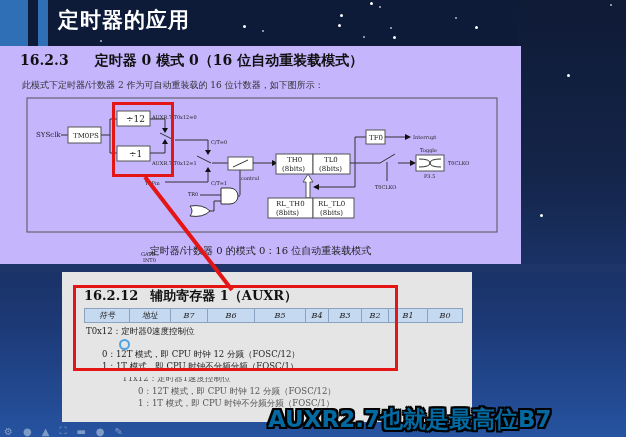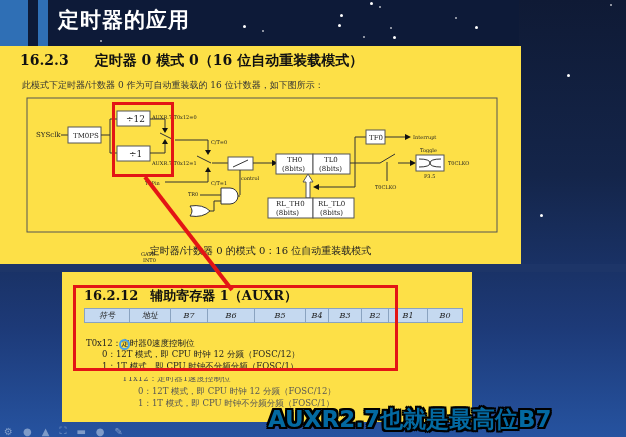--- a/index.html
+++ b/index.html
@@ -15,39 +15,39 @@
   .deco1 { position:absolute; left:0; top:0; width:28px; height:46px; background:#2f6fb5; }
   .deco2 { position:absolute; left:38px; top:0; width:10px; height:46px; background:#2f6fb5; }
   .title {
     position:absolute; left:58px; top:6px; font-family:"DejaVu Sans", sans-serif;
     font-weight:bold; font-size:21px; color:#ffffff; letter-spacing:1px;
   }
   .star { position:absolute; width:3px; height:3px; background:#fff; border-radius:50%; }
   .star.sm { width:2px; height:2px; opacity:.7; }
 
   .doc1 {
-    position:absolute; left:0; top:46px; width:521px; height:218px; background:#fde047;
+    position:absolute; left:0; top:46px; width:521px; height:218px; background:#c4b5fd;
   }
   .doc1-heading {
     position:absolute; left:20px; top:6px; font-size:14px; font-weight:bold; color:#111;
   }
   .doc1-heading .num { margin-right:26px; }
   .doc1-desc {
     position:absolute; left:22px; top:33px; font-size:9px; color:#333;
   }
   .caption {
     position:absolute; left:0; top:198px; width:521px; text-align:center;
     font-size:10px; color:#222;
   }
   .blueband {
     position:absolute; left:0; top:264px; width:626px; height:8px; background:#1d3568;
   }
 
   .doc2 {
-    position:absolute; left:62px; top:272px; width:410px; height:150px; background:#fde047;
+    position:absolute; left:62px; top:272px; width:410px; height:150px; background:#e5e5e5;
   }
   .doc2-heading {
     position:absolute; left:22px; top:15px; font-size:13px; font-weight:bold; color:#111;
   }
   .doc2-heading .num { margin-right:12px; }
   table.reg {
     position:absolute; left:22px; top:36px; border-collapse:collapse; font-size:7.5px;font-style:italic;
   }
   table.reg td {
     border:1px solid #8aa3c0; text-align:center; padding:1px 2px; height:10px; color:#222;
@@ -99,21 +99,21 @@
   <div class="star sm" style="left:363px;top:36px"></div>
   <div class="star sm" style="left:390px;top:27px"></div>
   <div class="star sm" style="left:610px;top:4px"></div>
   <div class="star sm" style="left:100px;top:40px"></div>
 </div>
 
 <div class="doc1">
   <div class="doc1-heading">
     <span class="num">16.2.3</span><span>定时器 0 模式 0（16 位自动重装载模式）</span>
   </div>
-  <div class="doc1-desc">此模式下定时器/计数器 0 作为可自动重装载的 16 位计数器，如下图所示：</div>
+  <div class="doc1-desc">此模式下定时器/计数器 2 作为可自动重装载的 16 位计数器，如下图所示：</div>
 
   <svg style="position:absolute;left:0;top:0" width="521" height="218" viewBox="0 0 521 218">
     <rect x="27" y="52" width="470" height="134" fill="none" stroke="#555" stroke-width="1"></rect>
     <g font-size="7" fill="#222">
       <text x="36" y="91">SYSclk</text>
       <line x1="61" y1="89" x2="68" y2="89" stroke="#333"></line>
       <rect x="68" y="81" width="33" height="16" fill="#fff" stroke="#555"></rect>
       <text x="73" y="92">TM0PS</text>
       <line x1="101" y1="89" x2="110" y2="89" stroke="#333"></line>
       <line x1="110" y1="73" x2="110" y2="107" stroke="#333"></line>
@@ -212,21 +212,21 @@
       <td style="width:42px">B6</td>
       <td style="width:46px">B5</td>
       <td style="width:18px">B4</td>
       <td style="width:28px">B3</td>
       <td style="width:22px">B2</td>
       <td style="width:34px">B1</td>
       <td style="width:30px">B0</td>
     </tr>
   </tbody>
     </table>
-  <div class="desc-line" style="left:24px;top:66px">T0x12：定时器0速度控制位</div>
+  <div class="desc-line" style="left:24px;top:54px">T0x12：定时器0速度控制位</div>
   <div class="desc-line" style="left:40px;top:77px">0：12T 模式，即 CPU 时钟 12 分频（FOSC/12）</div>
   <div class="desc-line" style="left:40px;top:89px">1：1T 模式，即 CPU 时钟不分频分频（FOSC/1）</div>
   <div class="desc-line faded" style="left:24px;top:101px;clip-path:inset(4px 0 0 0)">T1x12：定时器1速度控制位</div>
   <div class="desc-line faded" style="left:40px;top:114px">0：12T 模式，即 CPU 时钟 12 分频（FOSC/12）</div>
   <div class="desc-line faded" style="left:40px;top:126px">1：1T 模式，即 CPU 时钟不分频分频（FOSC/1）</div>
 </div>
 
 <div class="red-box" style="left:112px;top:102px;width:62px;height:75px"></div>
 <svg style="position:absolute;left:0;top:0;pointer-events:none" width="626" height="437">
   <line x1="145" y1="177" x2="232" y2="290" stroke="#e31515" stroke-width="4"></line>

